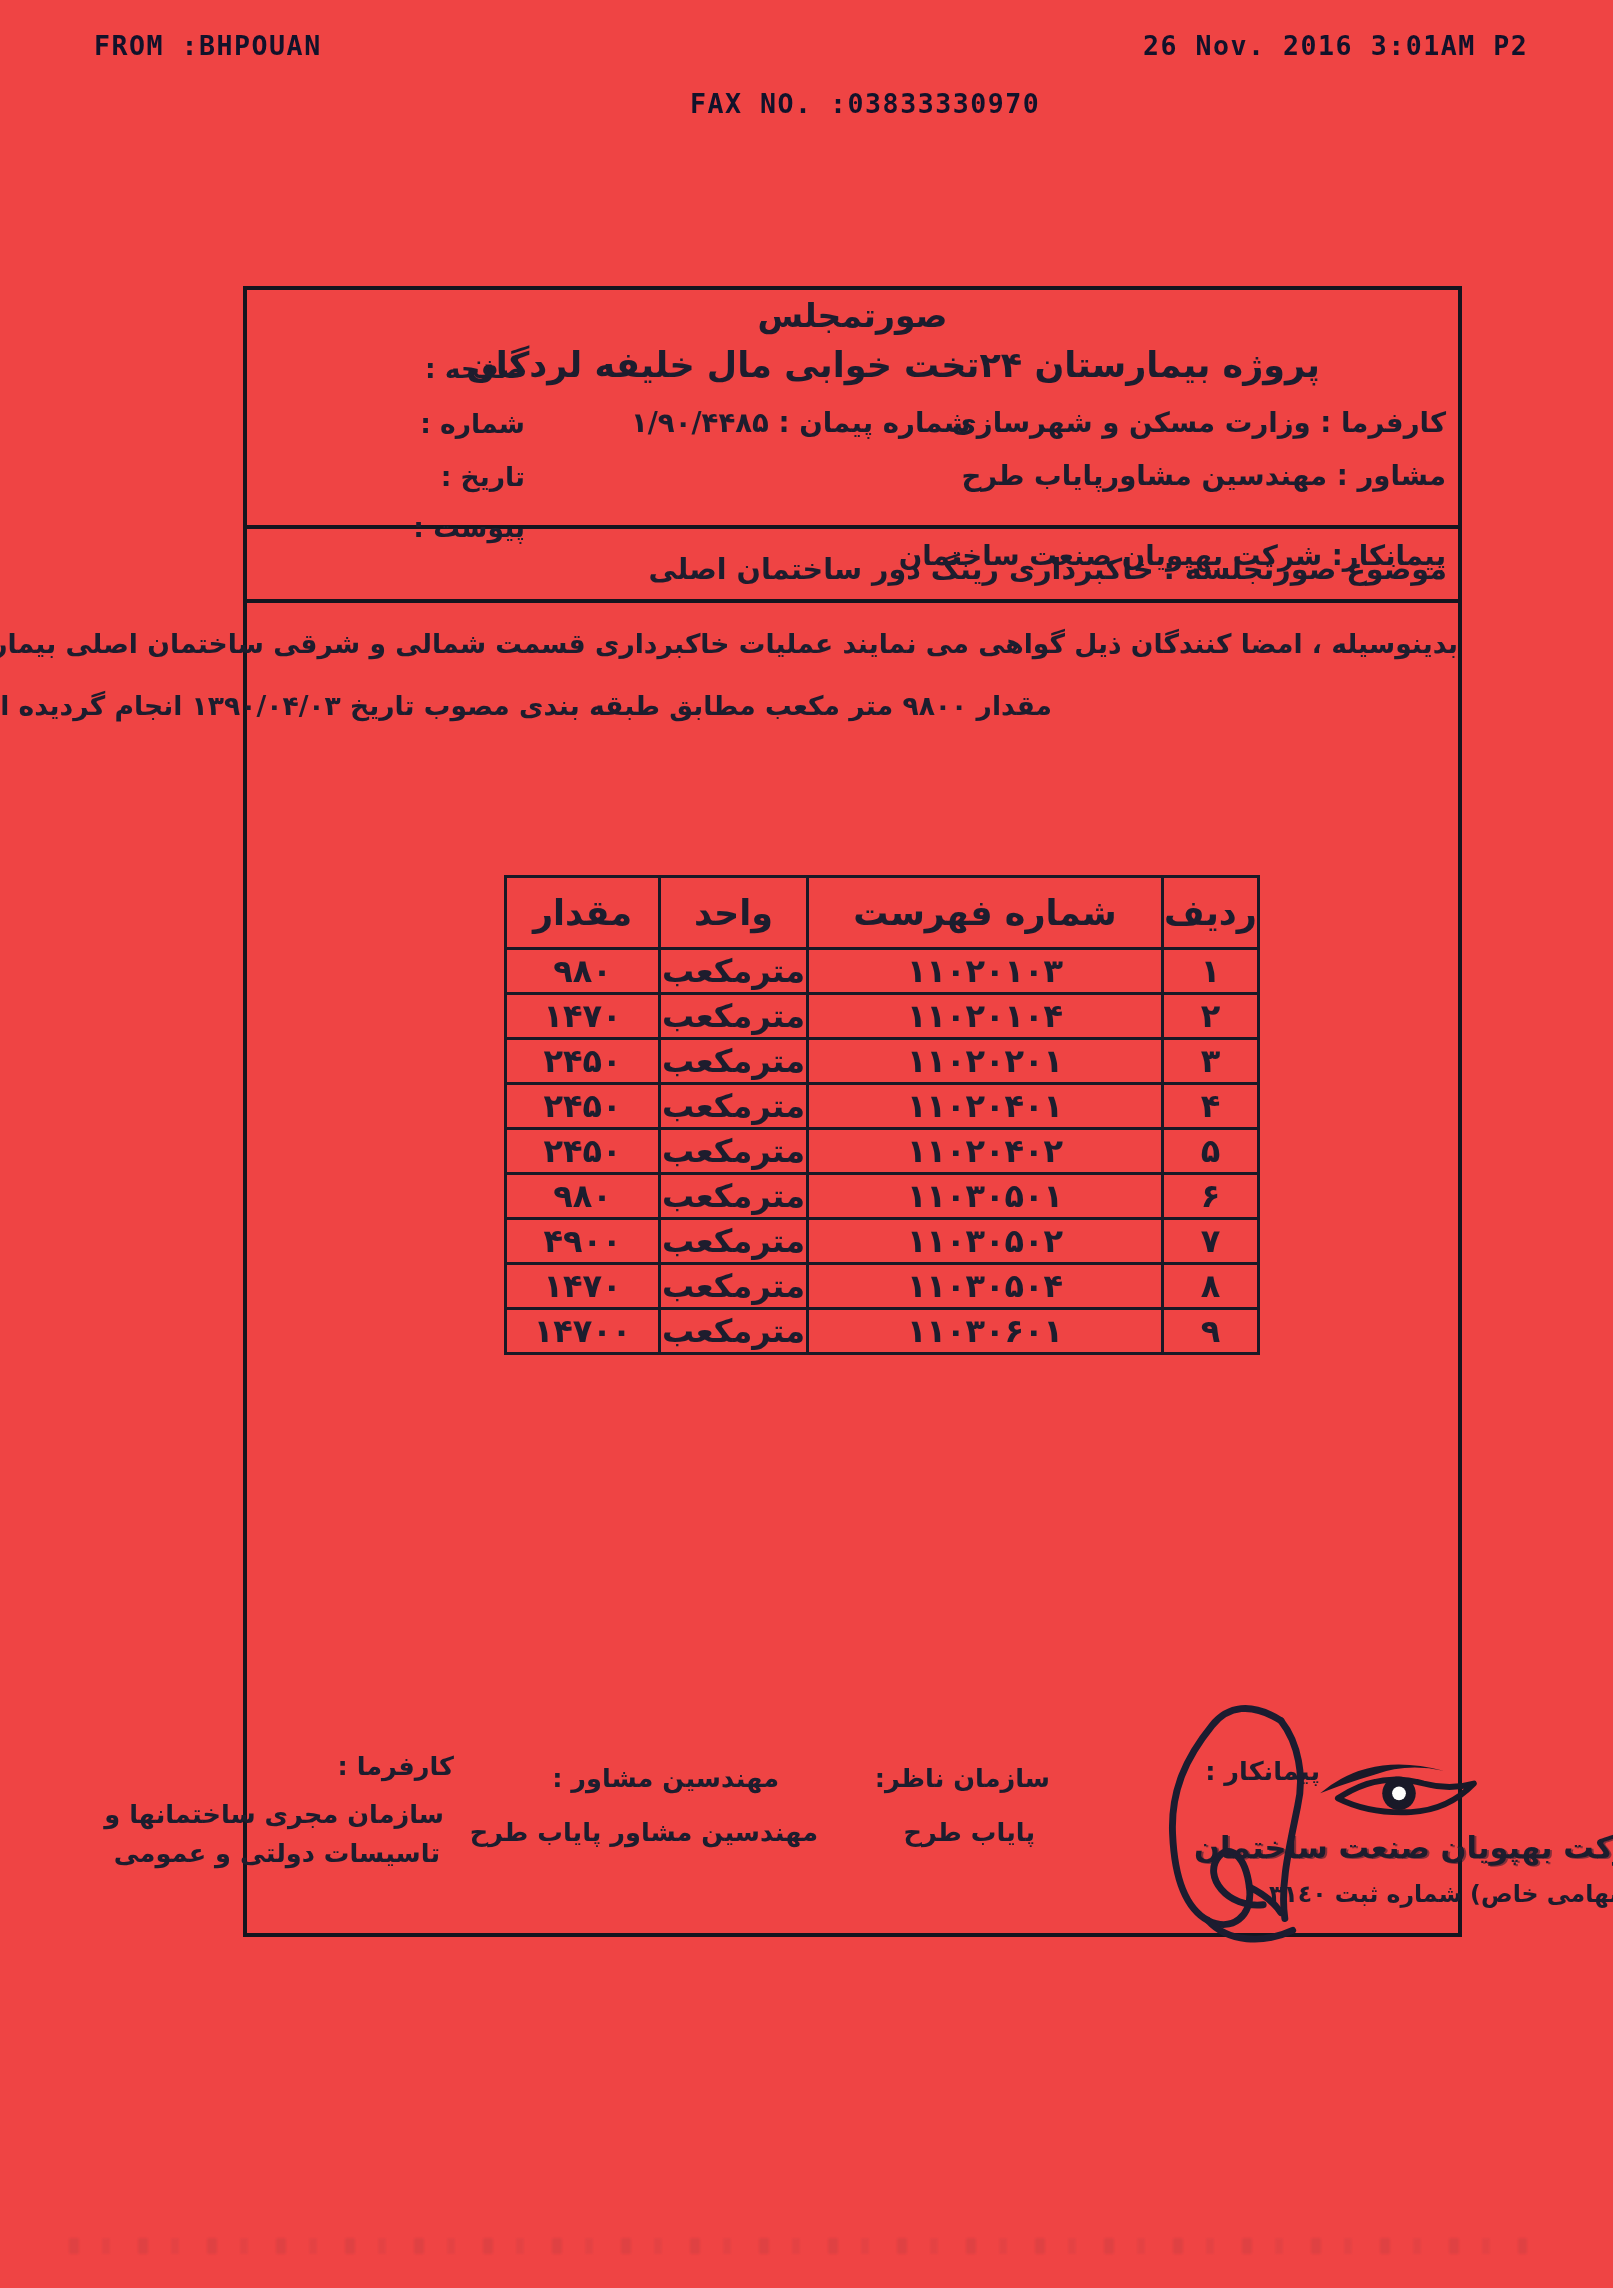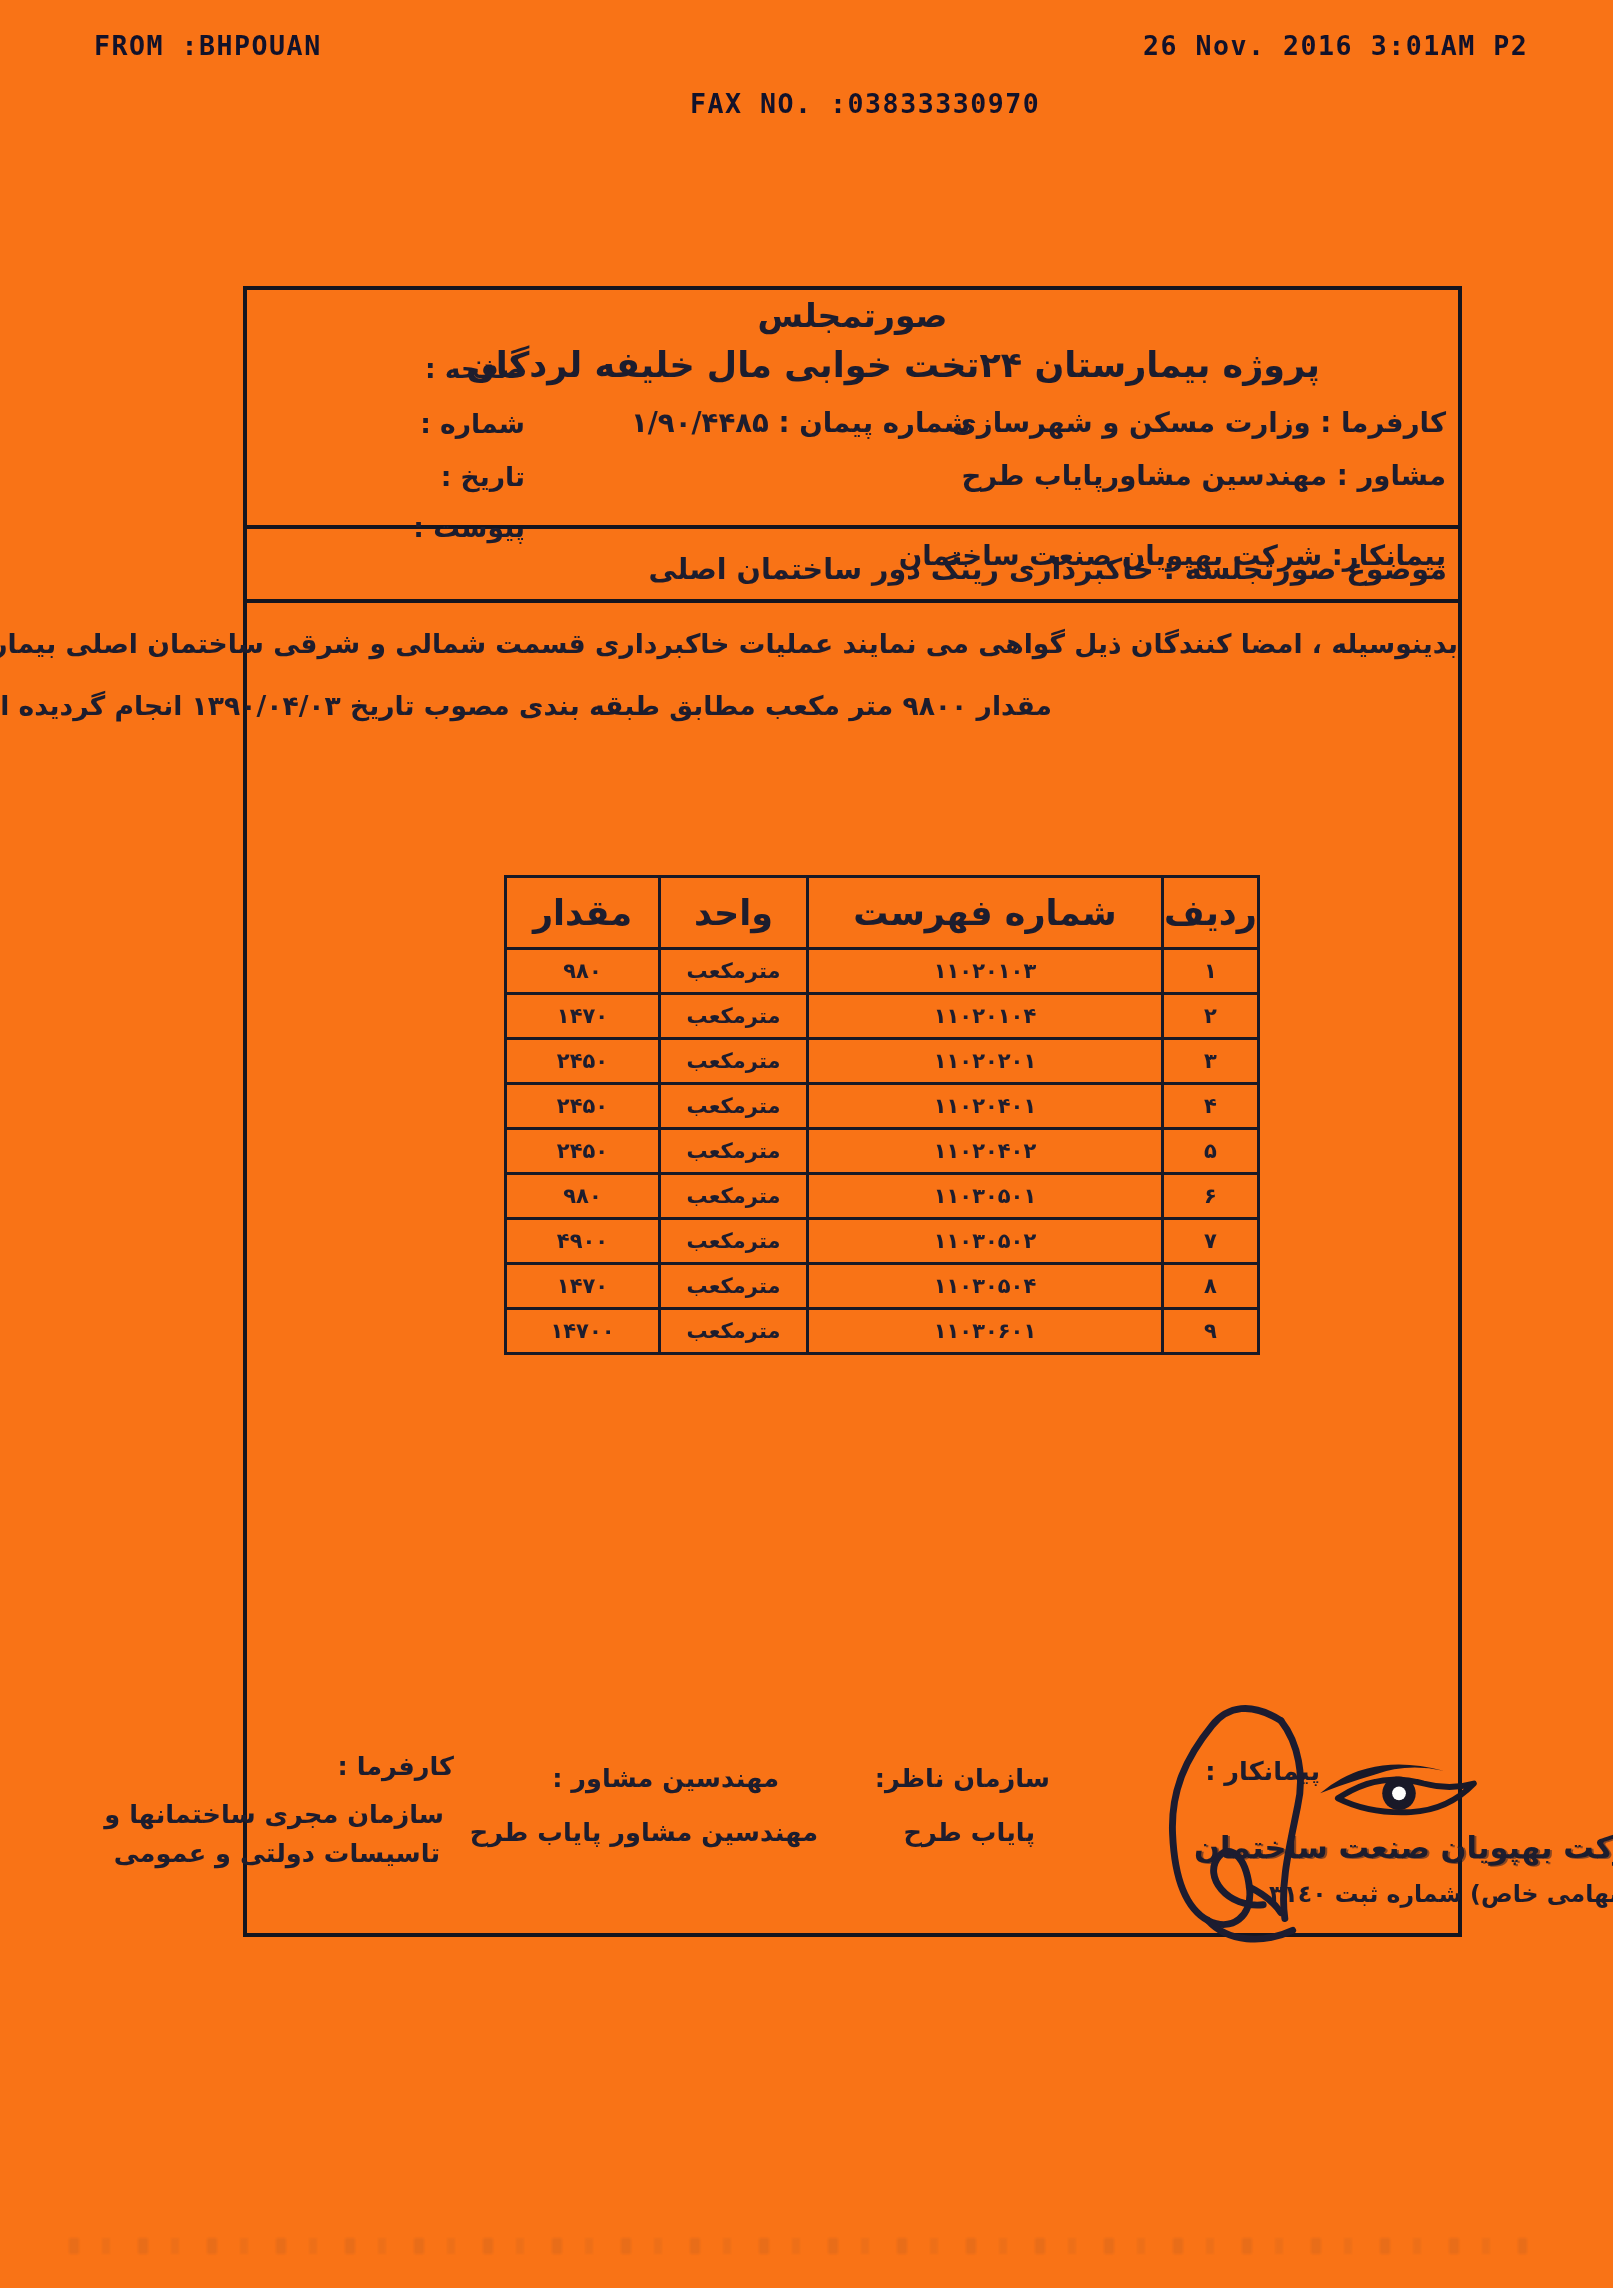--- a/index.html
+++ b/index.html
@@ -1,19 +1,19 @@
 <!DOCTYPE html>
 <html lang="fa"><head>
 <meta charset="utf-8">
 <style>
   * { margin:0; padding:0; box-sizing:border-box; }
   html,body { background:#e9e9e9; }
   #page {
     position:relative; width:1614px; height:2288px;
-    background:#f97316; overflow:hidden;
+    background:#ef4444; overflow:hidden;
     font-family:"DejaVu Sans", sans-serif; color:#1d1d2e;
   }
   .abs { position:absolute; white-space:nowrap; }
   .fax {
     font-family:"DejaVu Sans Mono", monospace; font-weight:bold;
     font-size:26.6px; letter-spacing:1.5px; color:#12122a;
   }
   .fa { direction:rtl; font-weight:bold; color:#1d1d2e; }
   .frame {
     position:absolute; left:243px; top:286px; width:1219px; height:1651px;
@@ -26,21 +26,21 @@
   .party    { font-size:27.6px; }
   .subject  { font-size:28.6px; }
   .bodyline { font-size:26.6px; }
   table.qty {
     position:absolute; left:504px; top:875px;
     border-collapse:collapse; direction:rtl;
     font-weight:bold; color:#1d1d2e;
   }
   table.qty th, table.qty td {
     border:3.9px solid #191926; text-align:center; vertical-align:middle;
-    font-size:21px; padding:0;
+    font-size:32px; padding:0;
   }
   table.qty th { height:72px; font-size:35px;text-align:center; }
   table.qty td { height:45px; }
   col.c-row  { width:84px; }
   col.c-item { width:355px; }
   col.c-unit { width:148px; }
   col.c-qty  { width:154px; }
   .sig  { font-size:25.6px; }
   .stamp1 { font-size:30.5px; text-shadow:2px 1px 0 rgba(25,25,45,0.5); }
   .stamp2 { font-size:23.6px; }

